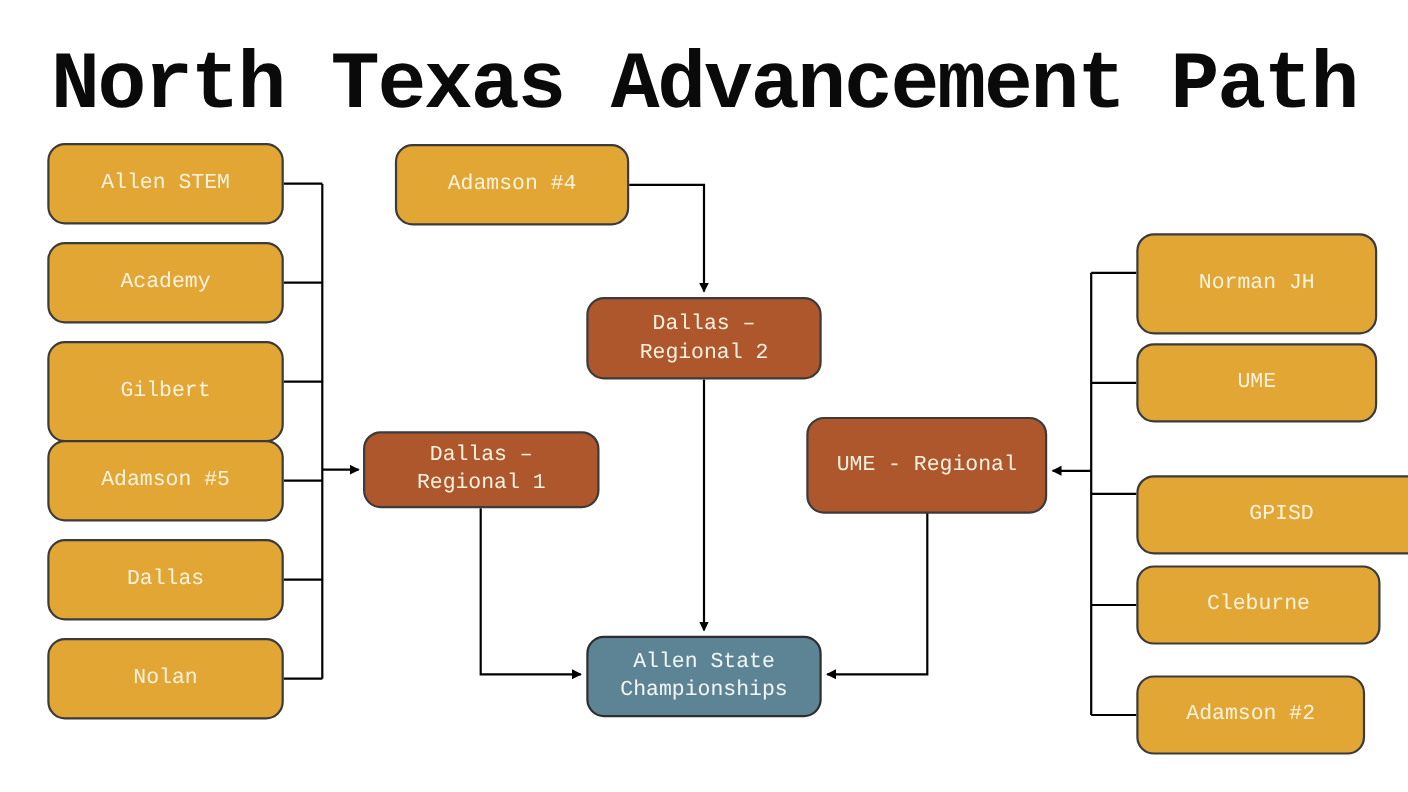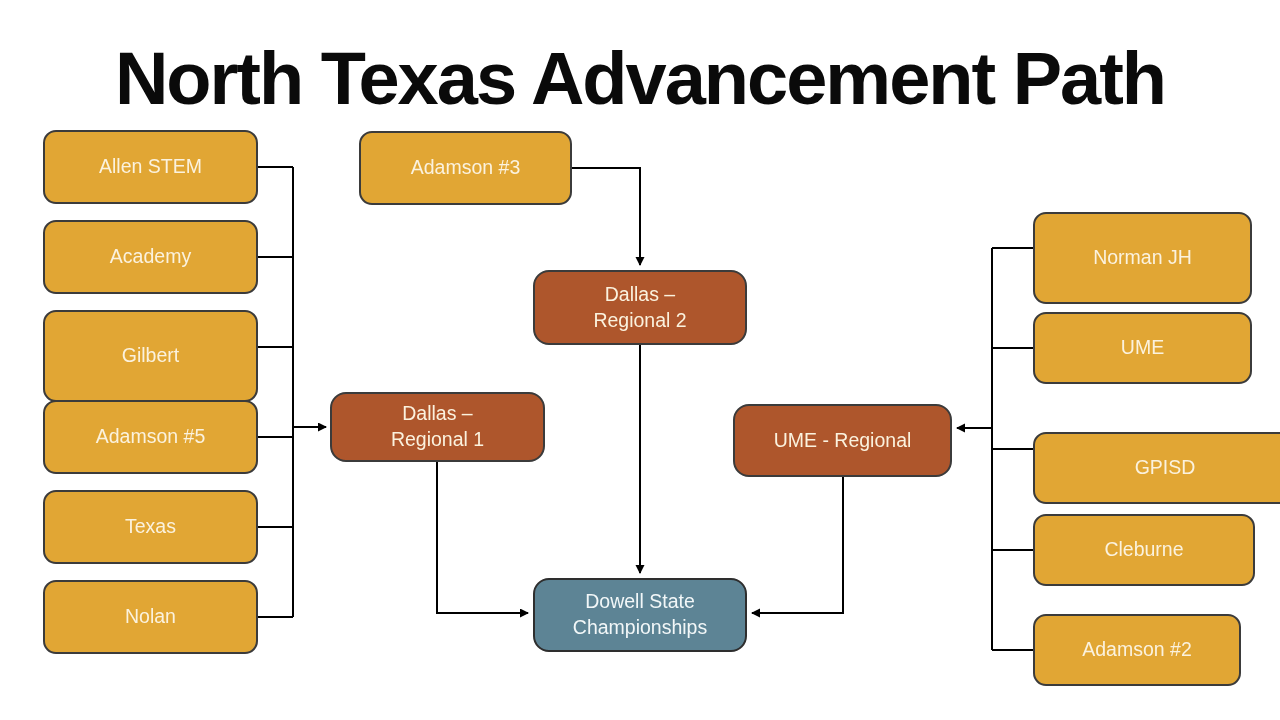--- a/index.html
+++ b/index.html
@@ -5,38 +5,38 @@
   :root{
     --gold:#E1A634; --rust:#AE562C; --teal:#5D8495;
     --box-border:#3B3B3B; --line:#000000;
     --label-warm:#FBF2DE; --label-cool:#F2F7F8; --title-color:#0A0A0A;
     --background:#FFFFFF;
   }
   html,body{margin:0;padding:0;background:#e8e8e8;}
   .stage{
     position:relative;width:1280px;height:720px;overflow:hidden;
     background:var(--background);
-    font-family:Liberation Sans, sans-serif;
+    font-family:Liberation Mono, monospace;
   }
   .title{
     position:absolute;left:0;top:34px;width:1280px;height:88px;margin:0;
     display:flex;align-items:center;justify-content:center;
     font-size:74px;font-weight:bold;letter-spacing:-2px;
     color:var(--title-color);white-space:nowrap;
   }
   .connectors{position:absolute;left:0;top:0;width:1280px;height:720px;}
   .connectors path{stroke:var(--line);stroke-width:2;fill:none;}
   .node{
     position:absolute;display:flex;align-items:center;justify-content:center;
     border:2.5px solid var(--box-border);border-radius:16px;
     font-size:19.5px;line-height:1.32;text-align:center;
     box-sizing:border-box;
   }
   .node span{white-space:pre-line;}
-  .gold{background:var(--gold);color:var(--label-warm);border-radius:13px;}
+  .gold{background:var(--gold);color:var(--label-warm);}
   .rust{background:var(--rust);color:var(--label-warm);}
   .teal{background:var(--teal);color:var(--label-cool);border-color:#2E2E2E;}
 </style>
 </head>
 <body>
 
 <div class="stage">
 
   <h1 class="title">North Texas Advancement Path</h1>
 
@@ -77,28 +77,28 @@
   <div class="node gold" style="left:43px;top:220px;width:215px;height:74px">
     <span>Academy</span>
   </div>
   <div class="node gold" style="left:43px;top:310px;width:215px;height:92px">
     <span>Gilbert</span>
   </div>
   <div class="node gold" style="left:43px;top:400px;width:215px;height:74px">
     <span>Adamson #5</span>
   </div>
   <div class="node gold" style="left:43px;top:490px;width:215px;height:74px">
-    <span>Texas</span>
+    <span>Dallas</span>
   </div>
   <div class="node gold" style="left:43px;top:580px;width:215px;height:74px">
     <span>Nolan</span>
   </div>
 
   <div class="node gold" style="left:359px;top:131px;width:213px;height:74px">
-    <span>Adamson #3</span>
+    <span>Adamson #4</span>
   </div>
 
   <div class="node gold" style="left:1033px;top:212px;width:219px;height:92px">
     <span>Norman JH</span>
   </div>
   <div class="node gold" style="left:1033px;top:312px;width:219px;height:72px">
     <span>UME</span>
   </div>
   <div class="node gold" style="left:1033px;top:432px;width:264px;height:72px">
     <span>GPISD</span>
@@ -111,22 +111,22 @@
   </div>
 
   <div class="node rust" style="left:330px;top:392px;width:215px;height:70px">
     <span>Dallas –
 Regional 1</span>
   </div>
   <div class="node rust" style="left:533px;top:270px;width:214px;height:75px">
     <span>Dallas –
 Regional 2</span>
   </div>
-  <div class="node rust" style="left:733px;top:404px;width:219px;height:73px">
+  <div class="node rust" style="left:733px;top:379px;width:219px;height:88px">
     <span>UME - Regional</span>
   </div>
 
   <div class="node teal" style="left:533px;top:578px;width:214px;height:74px">
-    <span>Dowell State
+    <span>Allen State
 Championships</span>
   </div>
 
 </div>
 
 </body></html>

